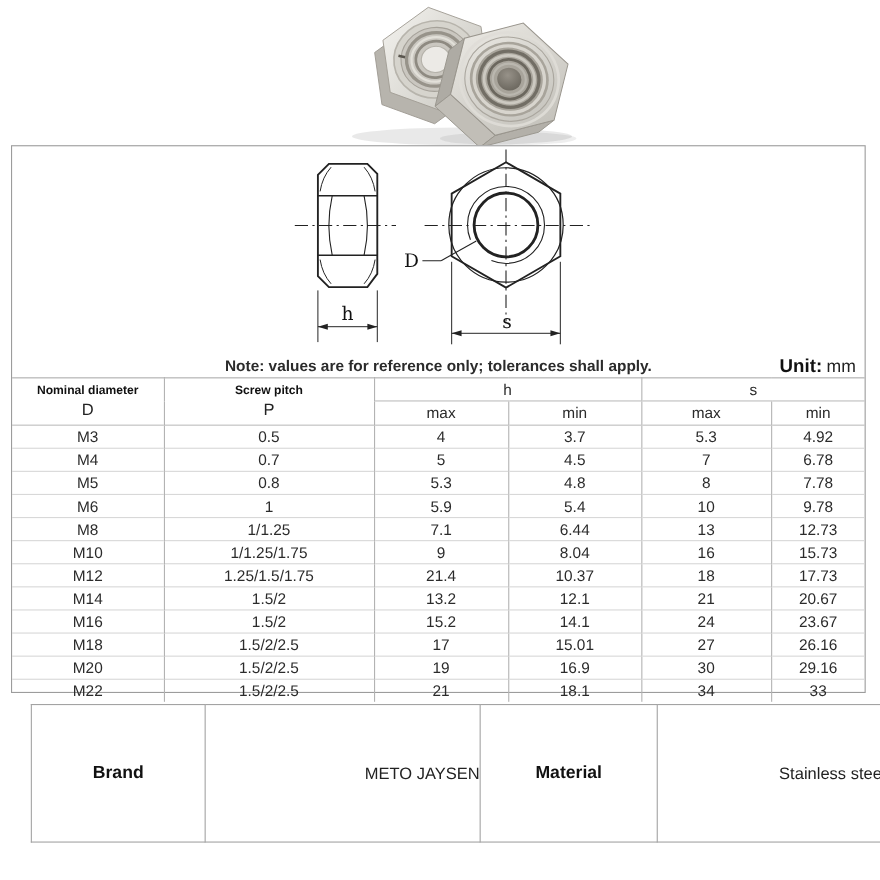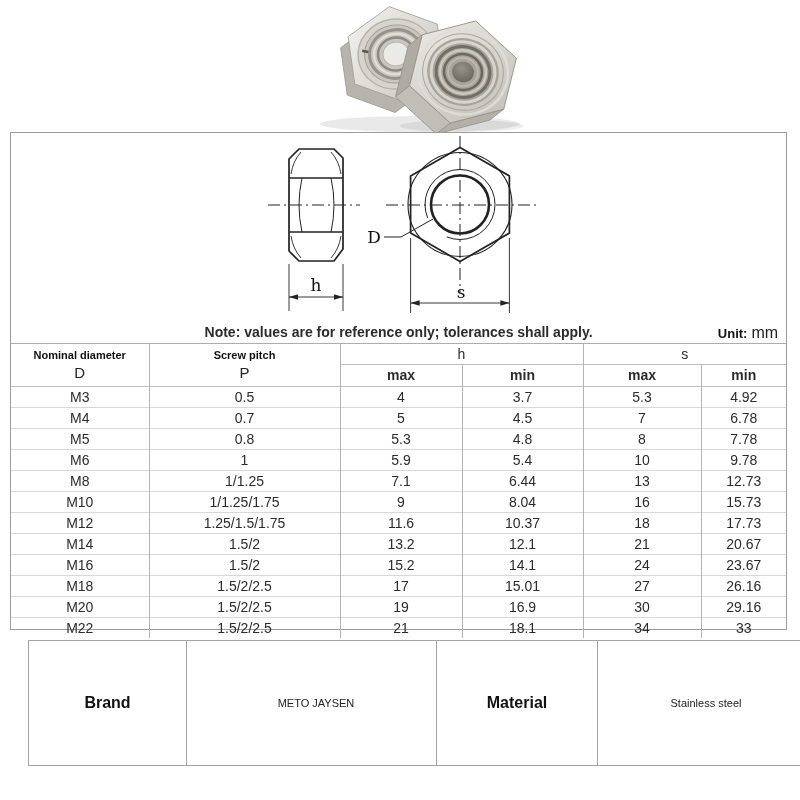--- a/index.html
+++ b/index.html
@@ -16,37 +16,37 @@
 
   
   .spec{position:absolute;left:0;top:189px;border-collapse:collapse;table-layout:fixed;
         width:775px;height:309px;}
   .spec td{padding:0;text-align:center;font-size:14px;color:#2b2b2b;line-height:1.15;
            overflow:hidden;white-space:nowrap;}
   .note-cell{position:relative;height:21px;border-bottom:1px solid #adadad;font-weight:bold;
              font-size:14px;color:#111;}
   .note-text{display:inline-block;}
   .unit{position:absolute;right:8px;top:50%;transform:translateY(-50%);font-weight:normal;}
-  .unit .u-lab{font-weight:bold;font-size:13px;color:#111;}
+  .unit .u-lab{font-weight:bold;font-size:17px;color:#111;}
   .unit .u-val{font-size:16px;color:#222;margin-left:4px;}
   .bl{border-left:1px solid #b3b3b3;}
   .bt{border-top:1px solid #bdbdbd;}
   .hdr-top{font-size:11px;font-weight:bold;color:#111;line-height:1.45;}
   .hdr-sub{font-size:15px;color:#222;line-height:1.25;}
   .grp{font-size:15px;height:20px;}
-  .sub{font-size:14px;color:#333;height:21px;font-weight:bold;}
+  .sub{font-size:14px;color:#333;height:21px;}
   .spec tr.d td{border-top:1px solid #d8d8d8;height:20px;}
   .spec tr.d0 td{border-top:1px solid #bdbdbd;}
 
   
   .info{position:absolute;left:28px;top:640px;border-collapse:collapse;table-layout:fixed;
         width:777px;height:126px;}
   .info td{border:1px solid #a3a3a3;padding:0;overflow:hidden;white-space:nowrap;}
   .info .lab{font-size:16px;font-weight:bold;text-align:center;color:#111;}
-  .info .val{font-size:11px;text-align:center;padding-left:9px;color:#222;}
+  .info .val{font-size:15px;text-align:right;padding-left:9px;color:#222;}
 </style>
 </head>
 <body>
 
 <div class="page">
 
   <svg class="photo" viewBox="300 0 256 133">
     <defs>
       <linearGradient id="lg1" x1="0" y1="0" x2="1" y2="1">
         <stop offset="0" stop-color="#f3f2ee"></stop>
@@ -222,21 +222,21 @@
             <td>M10</td>
             <td class="bl">1/1.25/1.75</td>
             <td class="bl">9</td>
             <td class="bl">8.04</td>
             <td class="bl">16</td>
             <td class="bl">15.73</td>
           </tr>
       <tr class="d">
             <td>M12</td>
             <td class="bl">1.25/1.5/1.75</td>
-            <td class="bl">11.6</td>
+            <td class="bl">21.4</td>
             <td class="bl">10.37</td>
             <td class="bl">18</td>
             <td class="bl">17.73</td>
           </tr>
       <tr class="d">
             <td>M14</td>
             <td class="bl">1.5/2</td>
             <td class="bl">13.2</td>
             <td class="bl">12.1</td>
             <td class="bl">21</td>

